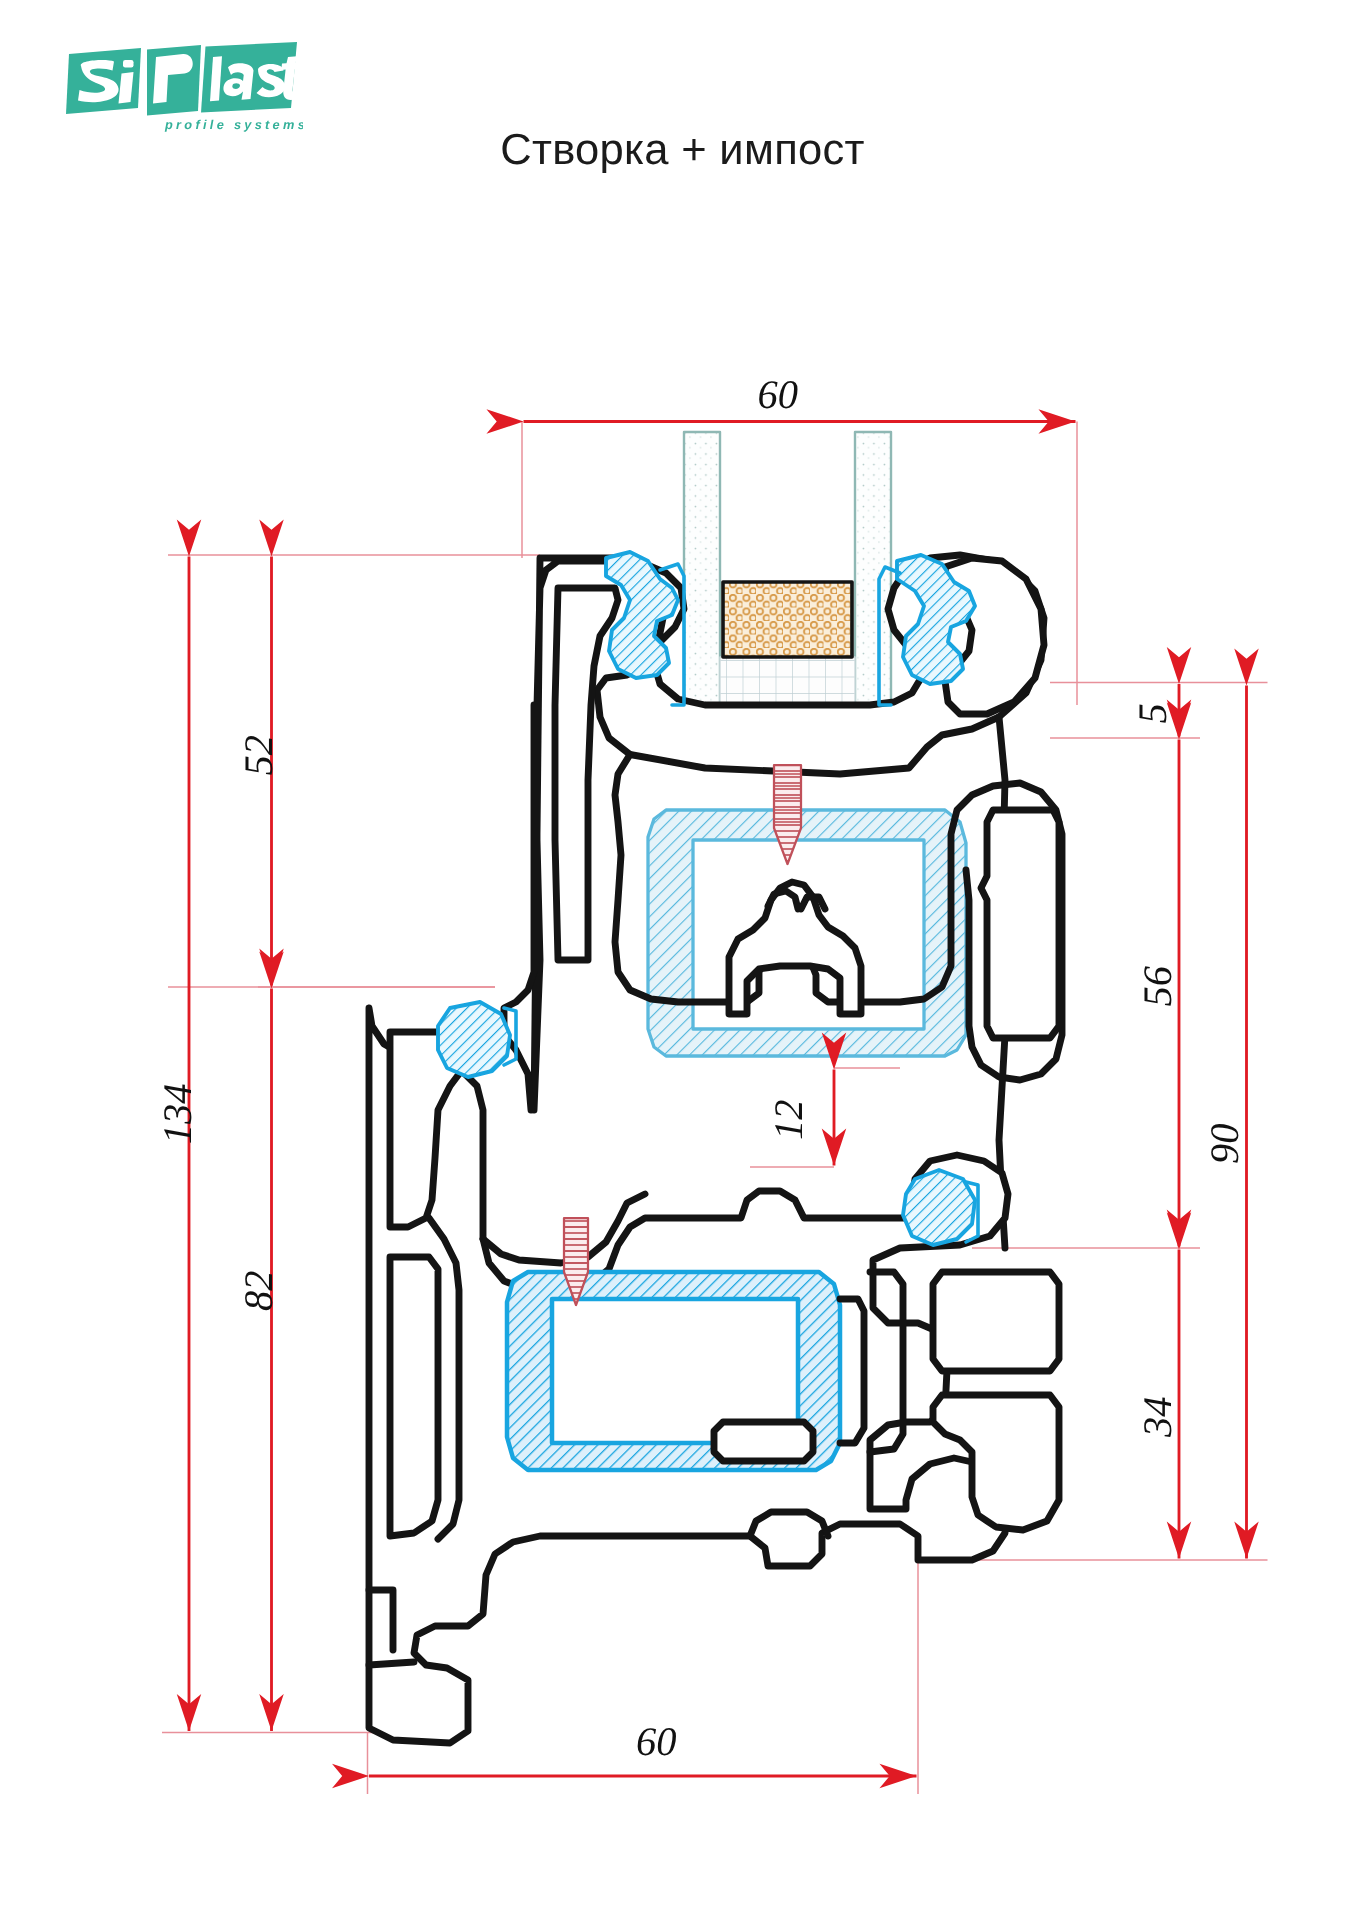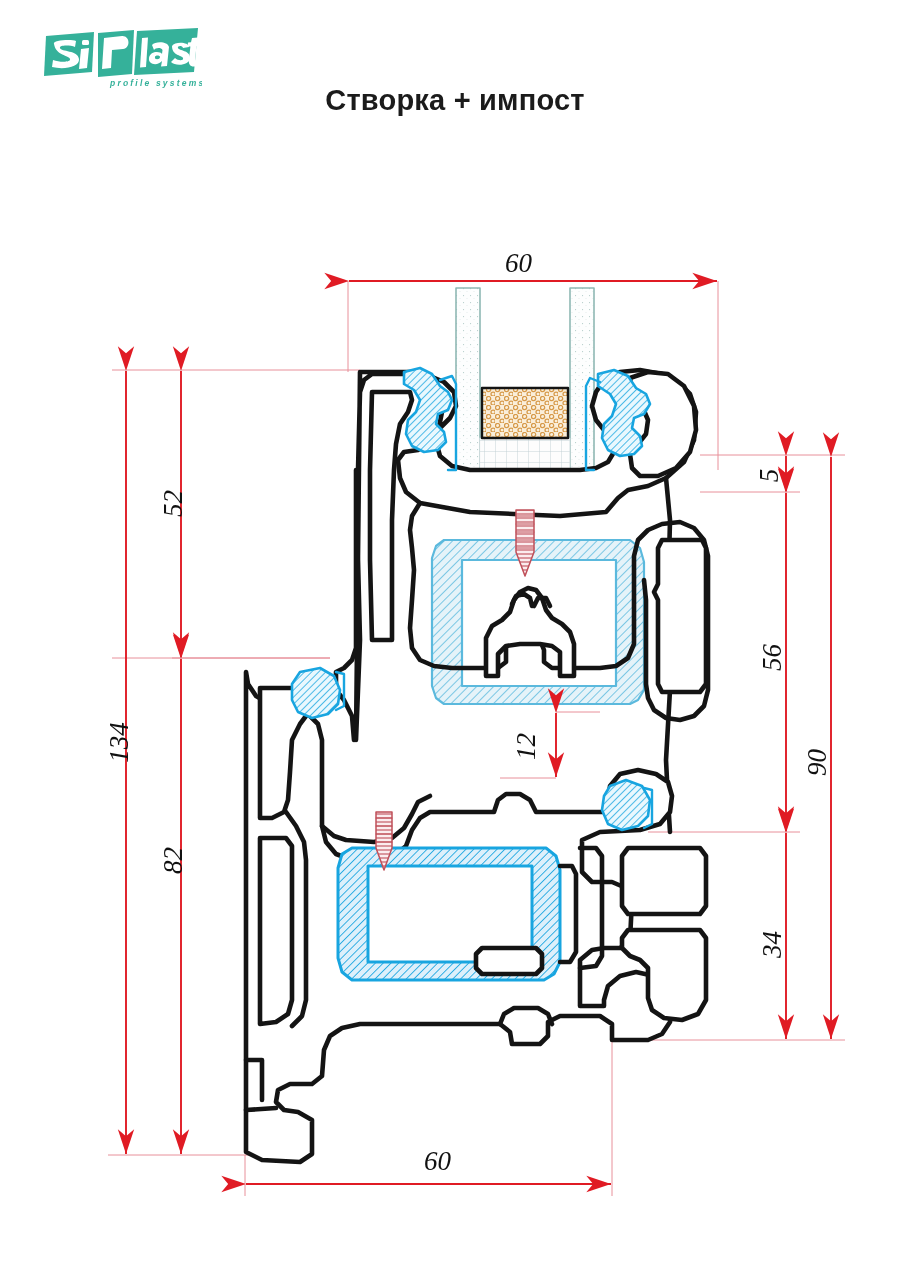--- a/index.html
+++ b/index.html
@@ -10,21 +10,21 @@
   }
   #sheet{position:absolute;inset:0;}
 
   
   .logo{position:absolute;left:42px;top:28px;width:160px;height:62px;}
   .logo svg{display:block;}
 
   
   .title{
     position:absolute;left:0;top:84px;width:910px;text-align:center;
-    font-size:29px;font-weight:700;letter-spacing:.2px;color:#1b1b1b;
+    font-size:29px;font-weight:400;letter-spacing:.2px;color:#1b1b1b;
     font-family:"Liberation Sans", sans-serif;
   }
 
   
   #cad{position:absolute;left:0;top:0;width:910px;height:1287px;}
 
   
   .dimtxt{
     position:absolute;font-style:italic;font-weight:400;
     font-family:"Liberation Serif", serif;

